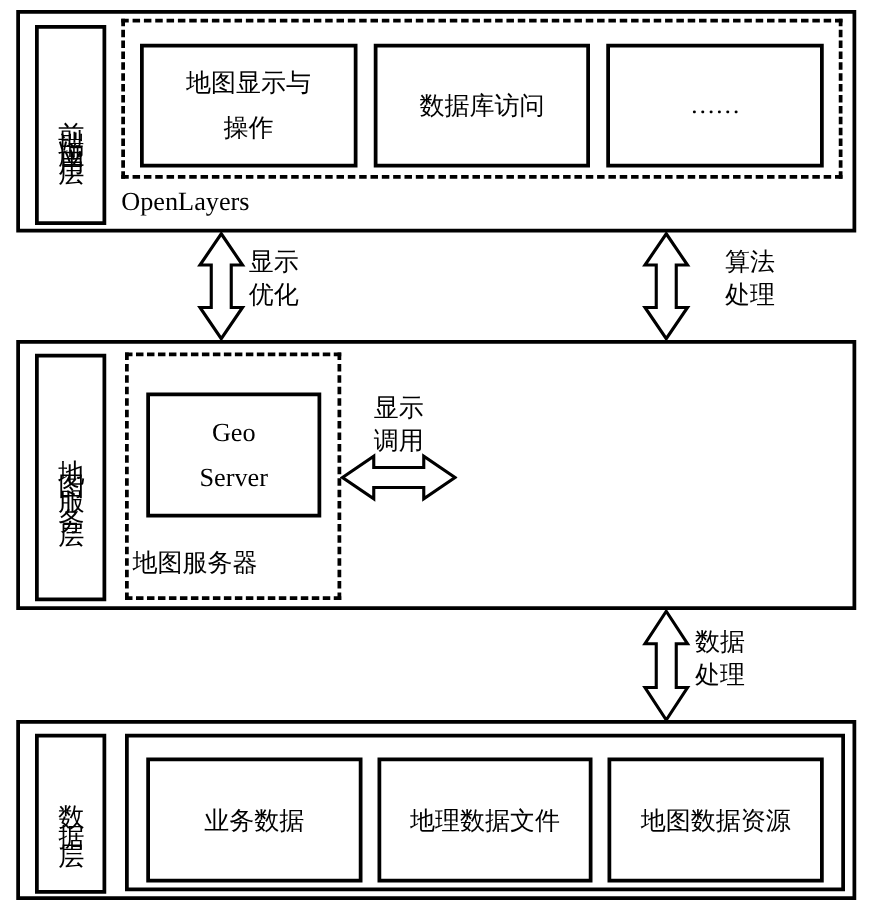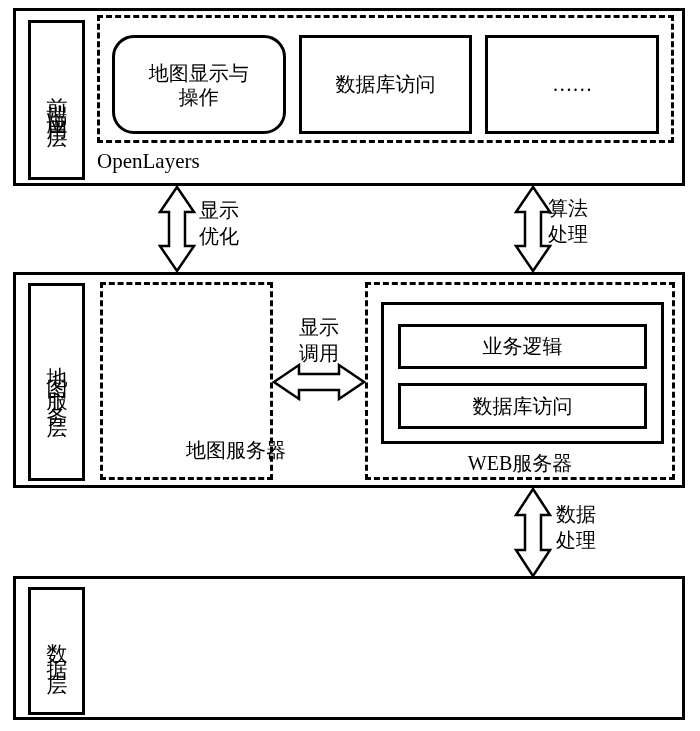--- a/index.html
+++ b/index.html
@@ -8,21 +8,21 @@
     font-family:"Liberation Serif","DejaVu Serif",serif; color:#000;
   }
   .abs { position:absolute; box-sizing:border-box; }
   .solid  { border:3px solid #000; background:#fff; }
   .dashed { border:3px dashed #000; }
   .center { display:flex; align-items:center; justify-content:center; text-align:center; }
   .pre { white-space:pre-line; }
   .fs20 { font-size:20px; }
   .fs21 { font-size:21px; }
   .lh26 { line-height:26px; }
-  .lh28 { line-height:24px;border-radius:22px; }
+  .lh28 { line-height:36px; }
   .vtitle { writing-mode:vertical-rl; text-orientation:upright; line-height:1; }
   .ls8  { letter-spacing:8px; }
   .ls14 { letter-spacing:13px; }
   .ls16 { letter-spacing:16px; }
   .row3 { display:flex; gap:13px; padding:0 12px; }
   .row3 > div { flex:1; height:93px; }
   .arrow-label { position:absolute; white-space:pre-line; font-size:20px; line-height:26px; }
   svg { display:block; }
 </style>
 </head>
@@ -47,52 +47,54 @@
 
   <svg class="abs" style="left:157px; top:185px;" width="40" height="88" viewBox="0 0 40 88">
     <polygon points="20,2 37,27 28,27 28,61 37,61 20,86 3,61 12,61 12,27 3,27" fill="#ffffff" stroke="#000000" stroke-width="2.5"></polygon>
   </svg>
   <div class="arrow-label" style="left:199px; top:197px;">显示
 优化</div>
 
   <svg class="abs" style="left:513px; top:185px;" width="40" height="88" viewBox="0 0 40 88">
     <polygon points="20,2 37,27 28,27 28,61 37,61 20,86 3,61 12,61 12,27 3,27" fill="#ffffff" stroke="#000000" stroke-width="2.5"></polygon>
   </svg>
-  <div class="arrow-label" style="left:548px; top:197px;font-family:Liberation Mono, monospace;">算法
+  <div class="arrow-label" style="left:580px; top:197px;">算法
 处理</div>
 
   <div class="abs solid" style="left:13px; top:272px; width:672px; height:216px;">
     <div class="abs solid center" style="left:12px; top:8px; width:57px; height:198px;">
       <span class="vtitle ls14 fs21">地图服务层</span>
     </div>
 
     <div class="abs dashed" style="left:84px; top:7px; width:173px; height:198px;">
-      <div class="abs fs20" style="left:16px; top:152px; width:100%; text-align:right;">地图服务器</div>
+      <div class="abs solid center pre fs21 lh28" style="left:14px; top:29px; width:140px; height:100px;">Geo
+Server</div>
+      <div class="abs fs20" style="left:3px; top:152px; width:100%; text-align:left;">地图服务器</div>
     </div>
 
     <div class="abs pre fs20 lh26" style="left:257px; top:39px; width:92px; text-align:center;">显示
 调用</div>
     <svg class="abs" style="left:256px; top:86px;" width="94" height="42" viewBox="0 0 94 42">
       <polygon points="2,21 27,4 27,13 67,13 67,4 92,21 67,38 67,29 27,29 27,38" fill="#ffffff" stroke="#000000" stroke-width="2.5"></polygon>
     </svg>
 
-    <div class="abs dashed" style="left:349px; top:7px; width:310px; height:198px;">
-      <div class="abs solid" style="left:13px; top:17px; width:283px; height:142px;">
-        <div class="abs solid center fs20" style="left:14px; top:19px; width:249px; height:45px;">业务逻辑</div>
-        <div class="abs solid center fs20" style="left:14px; top:78px; width:249px; height:46px;">数据库访问</div>
-      </div>
-      <div class="abs fs20" style="left:0; top:165px; width:100%; text-align:center;">WEB服务器</div>
-    </div>
   </div>
 
   <svg class="abs" style="left:513px; top:487px;" width="40" height="91" viewBox="0 0 40 91">
     <polygon points="20,2 37,28 28,28 28,63 37,63 20,89 3,63 12,63 12,28 3,28" fill="#ffffff" stroke="#000000" stroke-width="2.5"></polygon>
   </svg>
   <div class="arrow-label" style="left:556px; top:501px;text-align:right;">数据
 处理</div>
 
   <div class="abs solid" style="left:13px; top:576px; width:672px; height:144px;">
     <div class="abs solid center" style="left:12px; top:8px; width:57px; height:128px;">
       <span class="vtitle ls16 fs21">数据层</span>
     </div>
+    <div class="abs solid" style="left:84px; top:8px; width:576px; height:126px;">
+      <div class="row3" style="margin-top:16px; padding:0 14px; gap:12px;">
+        <div class="solid center fs20" style="height:94px;">业务数据</div>
+        <div class="solid center fs20" style="height:94px;">地理数据文件</div>
+        <div class="solid center fs20" style="height:94px;">地图数据资源</div>
+      </div>
+    </div>
   </div>
 
 </div>
 
 </body></html>

